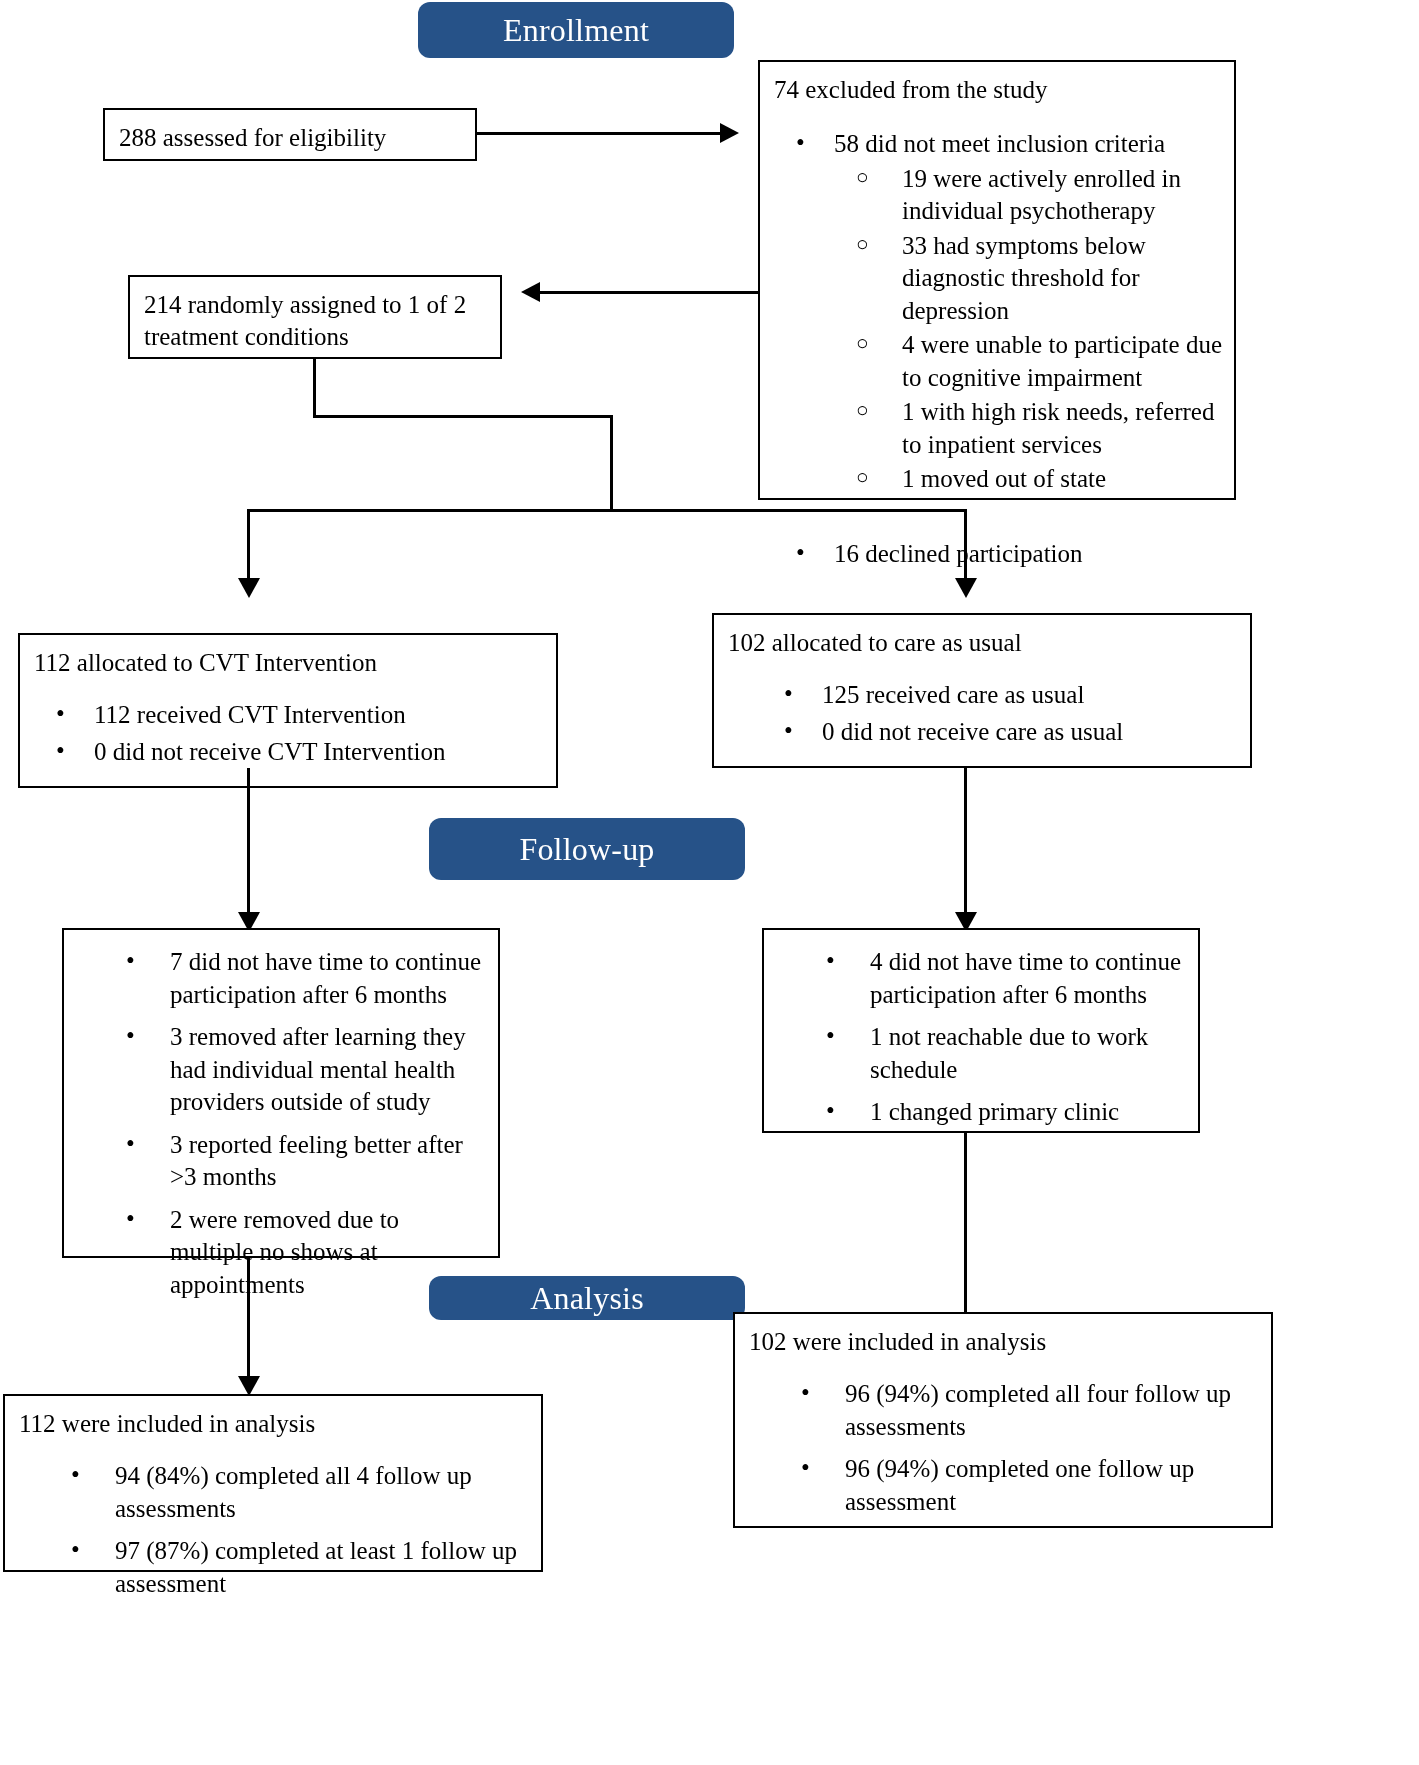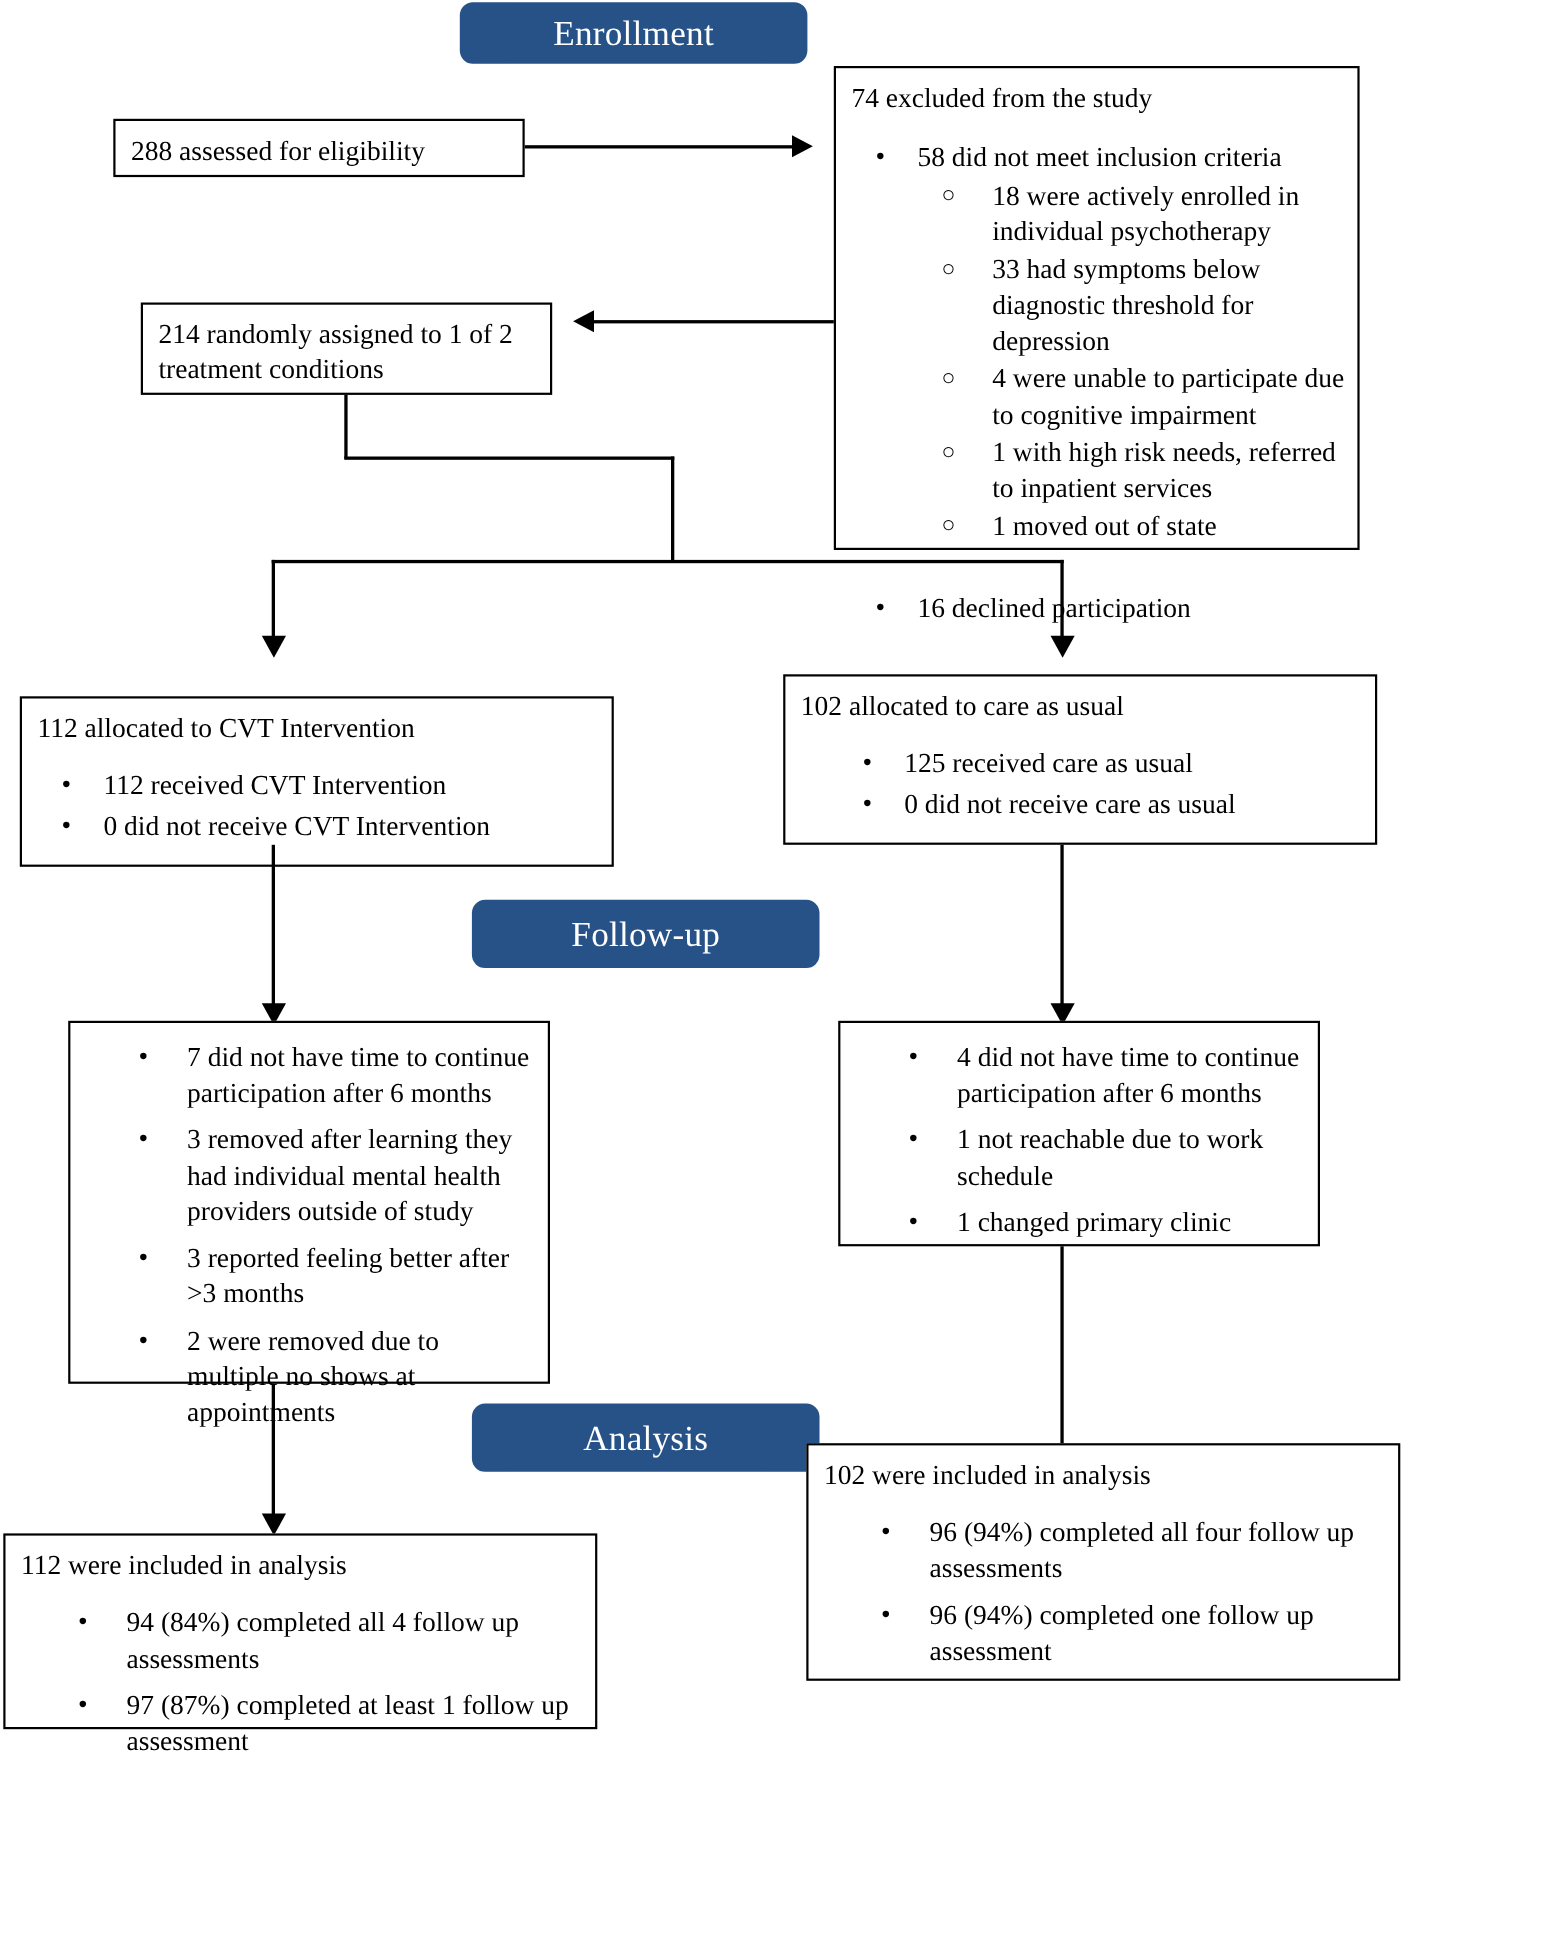--- a/index.html
+++ b/index.html
@@ -118,21 +118,21 @@
   <div class="box" style="left:758px;top:60px;width:478px;height:440px;">
     <span class="lead">74 excluded from the study</span>
 
     <ul class="l1" style="margin-top:22px;">
       <li>
         <span class="bul">•</span>
         <span>58 did not meet inclusion criteria</span>
         <ul class="l2">
           <li>
             <span class="bul2">○</span>
-            <span>18 were actively enrolled in individual psychotherapy</span>
+            <span>19 were actively enrolled in individual psychotherapy</span>
           </li>
           <li>
             <span class="bul2">○</span>
             <span>33 had symptoms below diagnostic threshold for depression</span>
           </li>
           <li>
             <span class="bul2">○</span>
             <span>4 were unable to participate due to cognitive impairment</span>
           </li>
           <li>
@@ -239,21 +239,21 @@
         <span class="bul" style="left:62px;">•</span>
         <span>1 not reachable due to work schedule</span>
       </li>
       <li style="padding-left:106px;padding-right:14px;">
         <span class="bul" style="left:62px;">•</span>
         <span>1 changed primary clinic</span>
       </li>
     </ul>
   </div>
 
-  <div class="banner" style="left:429px;top:1276px;width:316px;height:62px;">
+  <div class="banner" style="left:429px;top:1276px;width:316px;height:44px;">
     <span>Analysis</span>
   </div>
 
   <div class="vline" style="left:247px;top:1258px;height:122px;"></div>
   <div class="arrow-down" style="left:238px;top:1376px;"></div>
 
   <div class="vline" style="left:964px;top:1133px;height:247px;"></div>
   <div class="arrow-down" style="left:955px;top:1376px;"></div>
 
   <div class="box" style="left:3px;top:1394px;width:540px;height:178px;">

